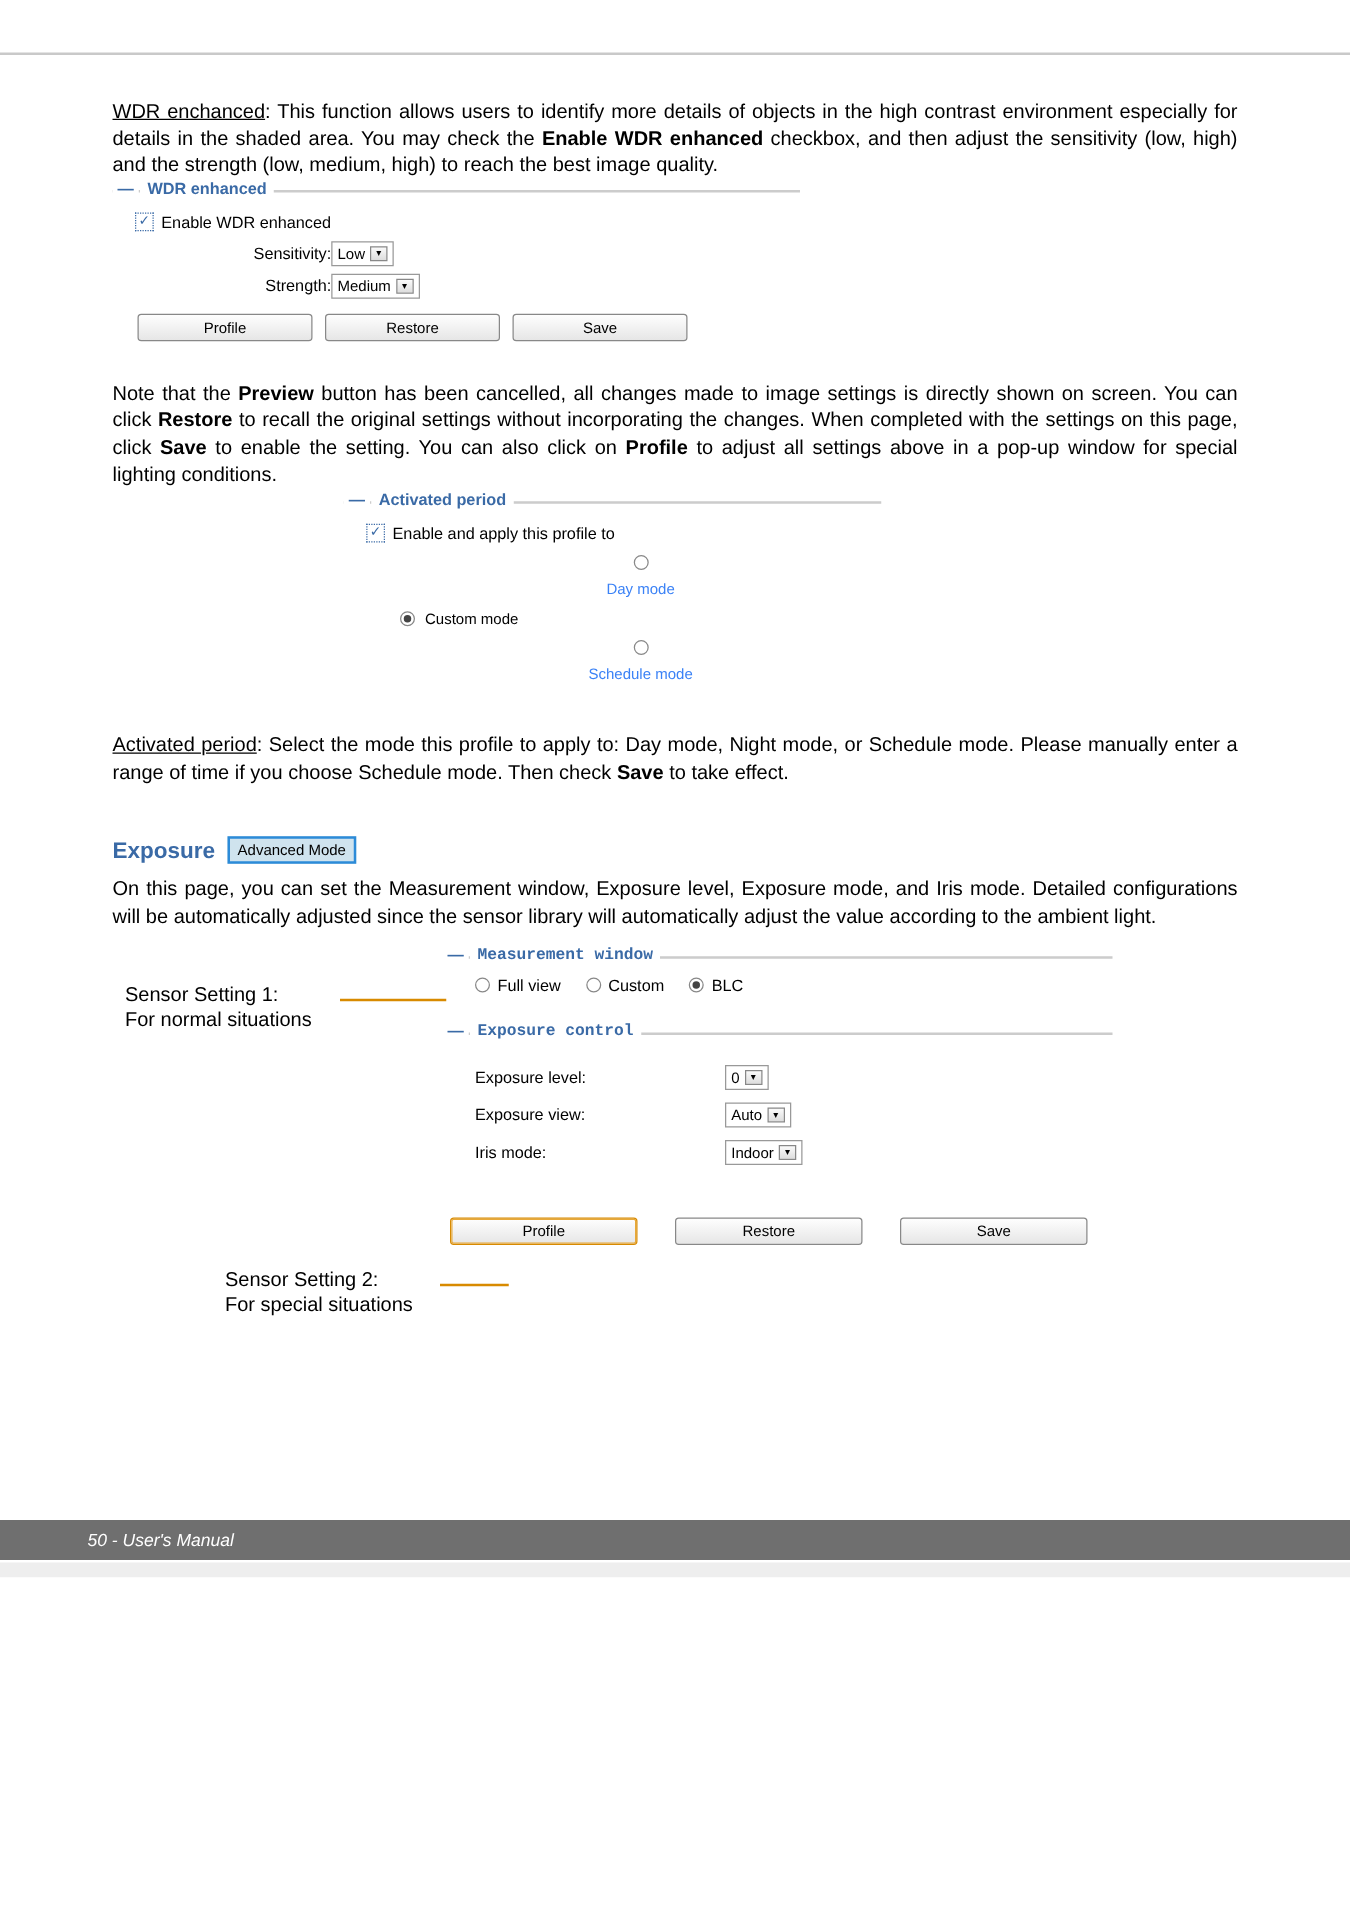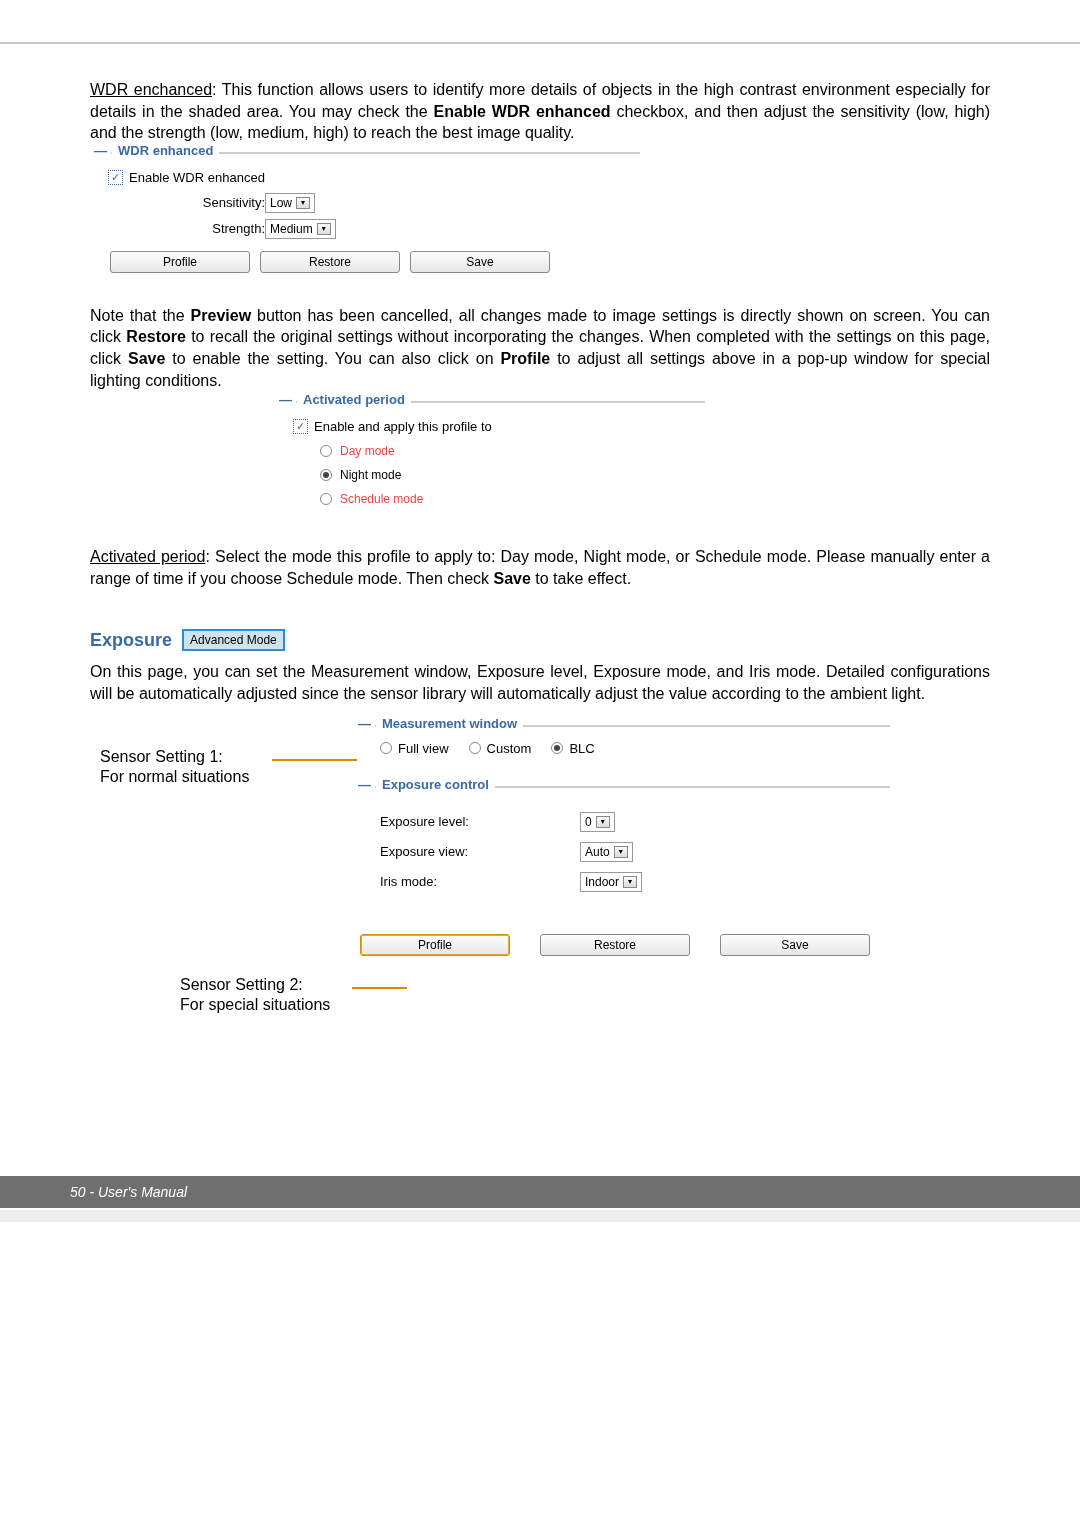--- a/index.html
+++ b/index.html
@@ -153,21 +153,21 @@
     border-radius: 50%;
   }
   .radio-row {
     display: flex;
     align-items: center;
     gap: 8px;
     padding-left: 45px;
     font-size: 12px;
     margin: 10px 0;
   }
-  .radio-row.disabled { color: #ef4444; }
+  .radio-row.disabled { color: #3b82f6; flex-direction: column; }
 
   
   .expo-head {
     display: flex;
     align-items: center;
     gap: 10px;
     margin: 40px 0 10px 0;
   }
   .expo-title {
     color: #3a6aa6;
@@ -205,20 +205,21 @@
   .expo-panel { width: 530px; margin-left: 270px; margin-top: 16px; }
   .panel-title2 {
     position: absolute;
     top: -11px;
     left: 16px;
     background: #fff;
     color: #3a6aa6;
     font-weight: bold;
     font-size: 13px;
     padding: 0 6px;
+    font-family: Liberation Mono, monospace;
   }
   .dash2 {
     position: absolute;
     top: -11px;
     left: -6px;
     background: #fff;
     color: #3a6aa6;
     font-size: 13px;
     padding: 0 4px;
     font-weight: bold;
@@ -311,21 +312,21 @@
         <span>Enable and apply this profile to</span>
       </div>
       <div class="radio-row disabled">
         <span class="radio"></span>
         <span>Day mode</span>
       </div>
       <div class="radio-row">
         <span class="radio">
             <span class="dot"></span>
           </span>
-        <span>Night mode</span>
+        <span>Custom mode</span>
       </div>
       <div class="radio-row disabled">
         <span class="radio"></span>
         <span>Schedule mode</span>
       </div>
     </div>
 
     <p class="paragraph">
       <span class="underline">Activated period</span><span>: Select the mode this profile to apply to: Day mode, Night mode, or Schedule mode. Please manually enter a range of time if you choose Schedule mode. Then check </span><span class="bold">Save</span><span> to take effect.</span>
     </p>

